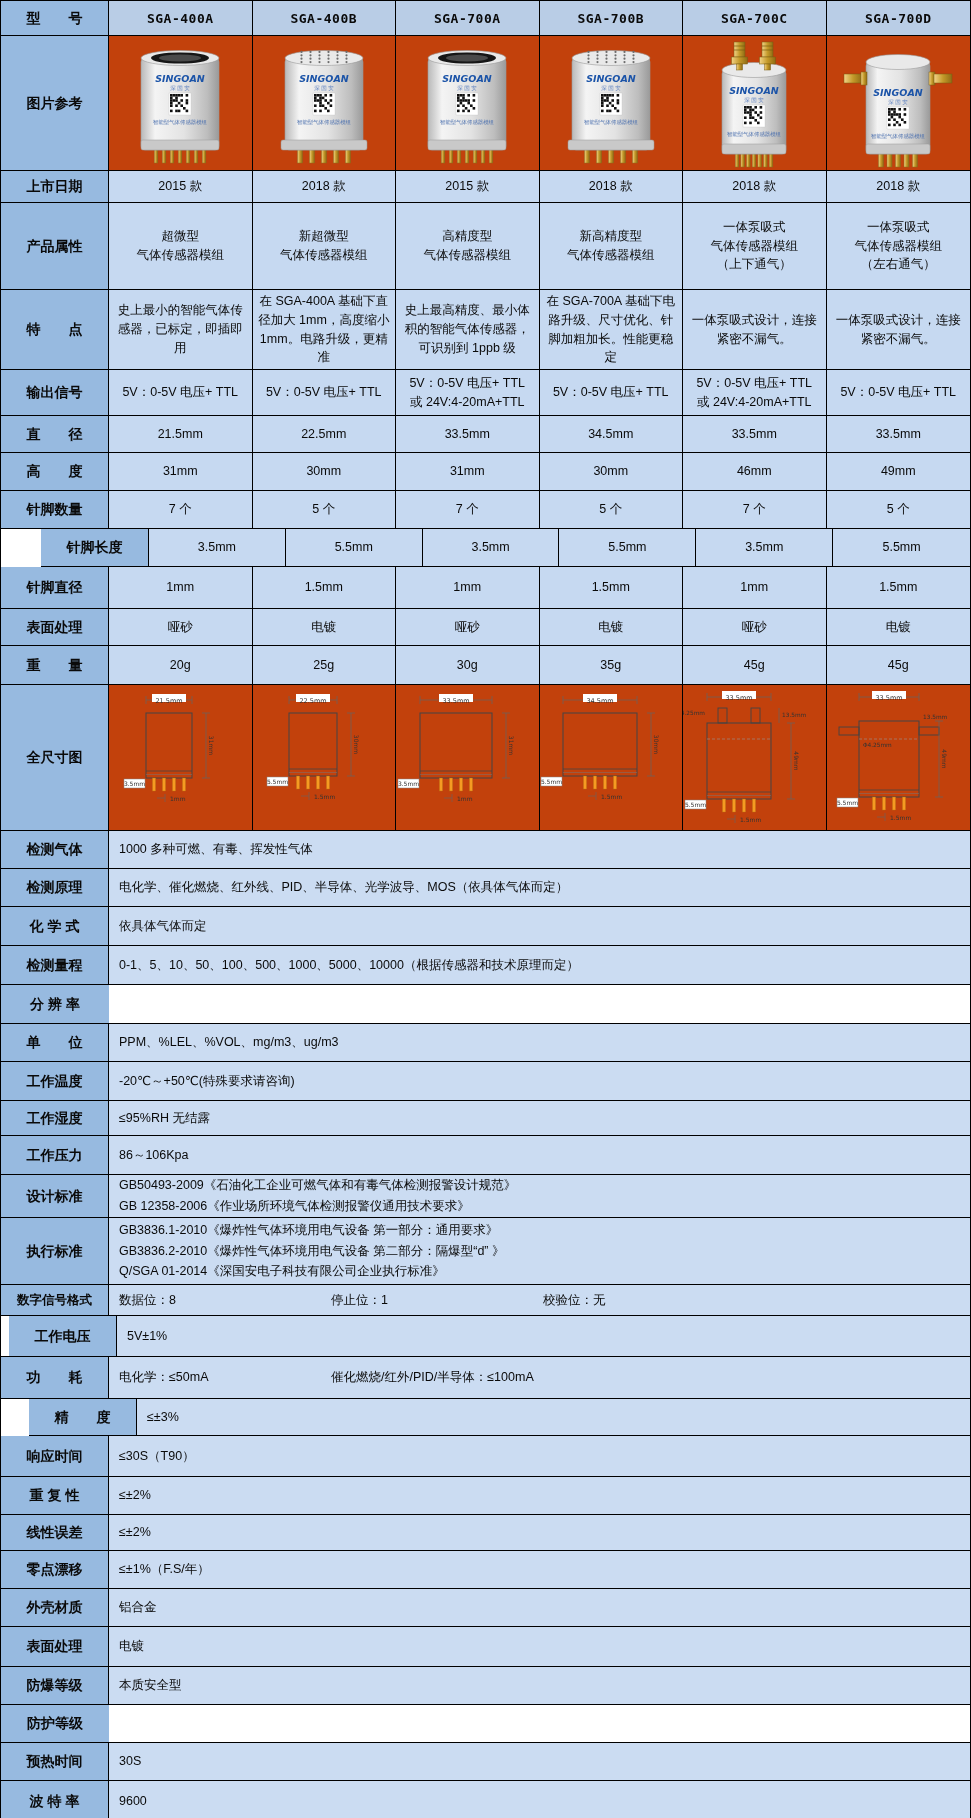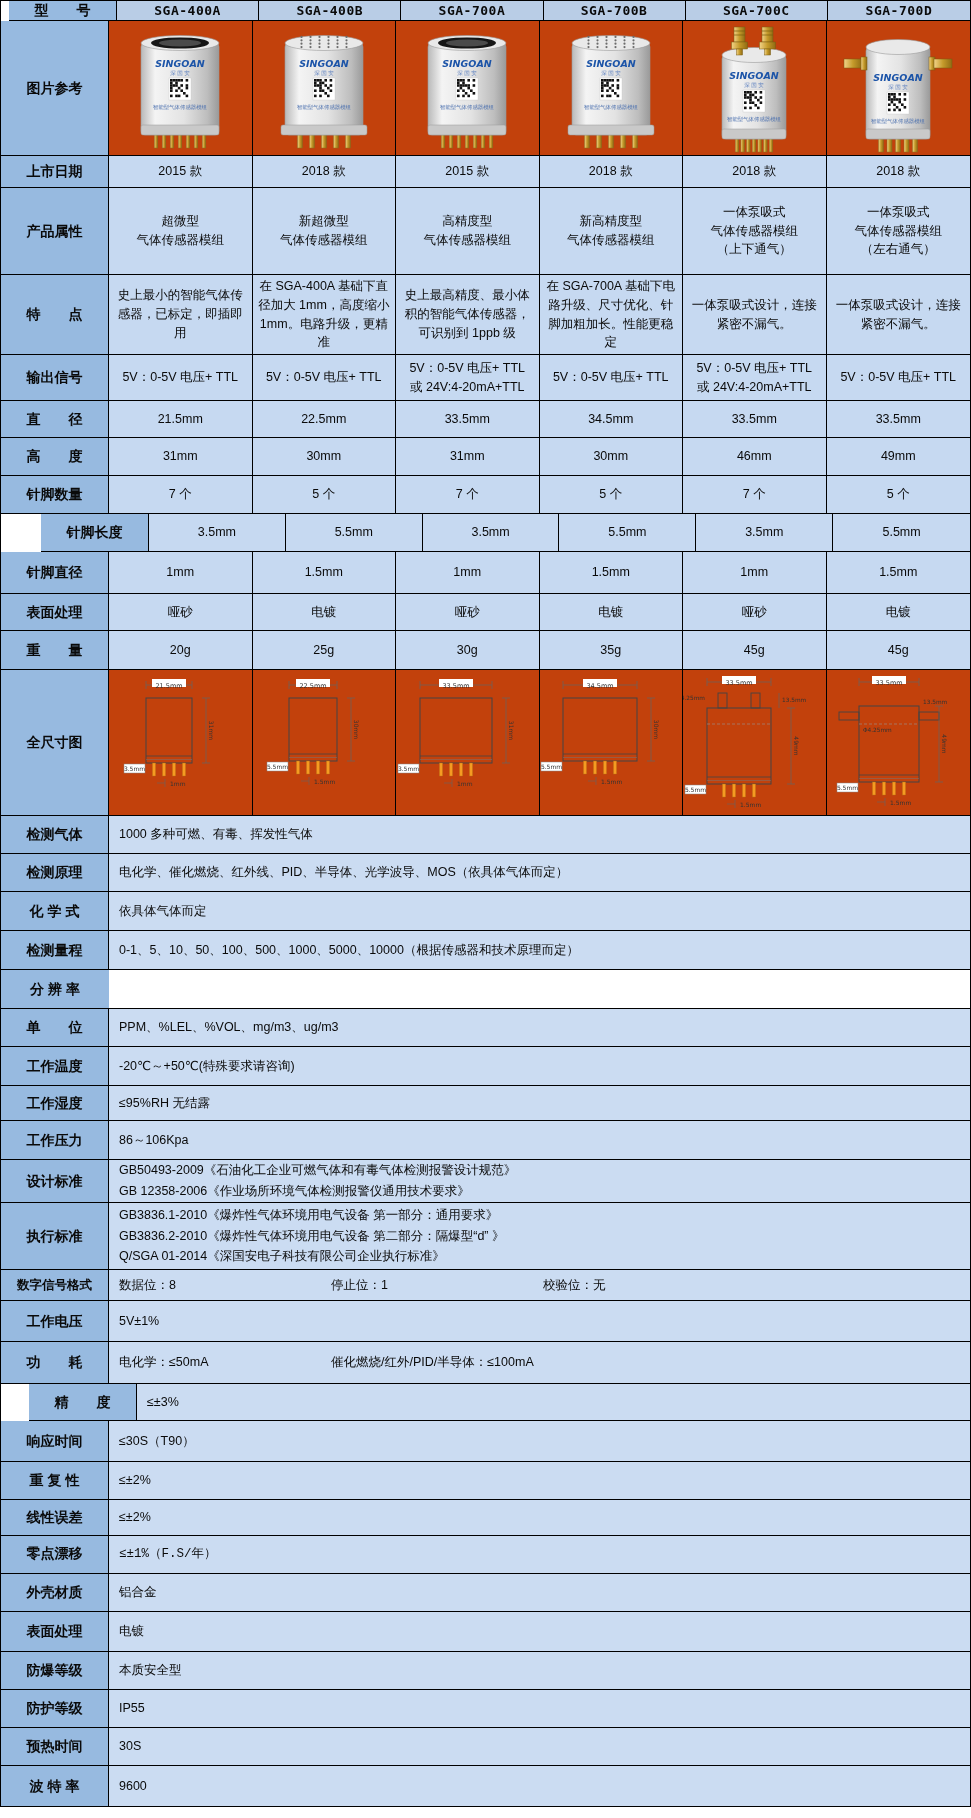--- a/index.html
+++ b/index.html
@@ -18,21 +18,21 @@
   .img-cell,.diag-cell{background:#c2410c;}
   .full-value{background:#cbdcf2;font-size:12.5px;color:#0a0a0a;justify-content:flex-start;padding-left:10px;line-height:1.65;}
   .full-value .lines{display:flex;flex-direction:column;}
   .seg{display:inline-block;width:212px;}
   .line{text-align:left;}
 </style>
 </head>
 <body>
 
 <div id="spec-table">
-    <div class="row cols7" style="height: 20px; margin-left: 8px;">
+    <div class="row cols7" style="height: 35px;">
       <div class="cell label-cell">型　　号</div>
       <div class="cell model-cell">SGA-400A</div>
       <div class="cell model-cell">SGA-400B</div>
       <div class="cell model-cell">SGA-700A</div>
       <div class="cell model-cell">SGA-700B</div>
       <div class="cell model-cell">SGA-700C</div>
       <div class="cell model-cell">SGA-700D</div>
     </div>
     <div class="row cols7" style="height: 135px;">
       <div class="cell label-cell">图片参考</div>
@@ -757,21 +757,21 @@
       </div>
     </div>
     <div class="row cols2" style="height: 31px;">
       <div class="cell label-cell label-sm">数字信号格式</div>
       <div class="cell full-value">
         <span class="seg">数据位：8</span>
         <span class="seg">停止位：1</span>
         <span class="seg">校验位：无</span>
       </div>
     </div>
-    <div class="row cols2" style="height: 41px;">
+    <div class="row cols2" style="height: 41px; padding-left: 8px;">
       <div class="cell label-cell">工作电压</div>
       <div class="cell full-value">5V±1%</div>
     </div>
     <div class="row cols2" style="height: 42px;">
       <div class="cell label-cell">功　　耗</div>
       <div class="cell full-value">
         <span class="seg">电化学：≤50mA</span>
         <span class="seg">催化燃烧/红外/PID/半导体：≤100mA</span>
       </div>
     </div>
@@ -784,39 +784,38 @@
       <div class="cell full-value">≤30S（T90）</div>
     </div>
     <div class="row cols2" style="height: 38px;">
       <div class="cell label-cell">重 复 性</div>
       <div class="cell full-value">≤±2%</div>
     </div>
     <div class="row cols2" style="height: 36px;">
       <div class="cell label-cell">线性误差</div>
       <div class="cell full-value">≤±2%</div>
     </div>
-    <div class="row cols2" style="height: 38px; font-family: Liberation Mono, monospace;">
+    <div class="row cols2" style="height: 38px;">
       <div class="cell label-cell">零点漂移</div>
       <div class="cell full-value">≤±1%（F.S/年）</div>
     </div>
     <div class="row cols2" style="height: 38px;">
       <div class="cell label-cell">外壳材质</div>
       <div class="cell full-value">铝合金</div>
     </div>
     <div class="row cols2" style="height: 40px;">
       <div class="cell label-cell">表面处理</div>
       <div class="cell full-value">电镀</div>
     </div>
     <div class="row cols2" style="height: 38px;">
       <div class="cell label-cell">防爆等级</div>
       <div class="cell full-value">本质安全型</div>
     </div>
     <div class="row cols2" style="height: 38px;">
       <div class="cell label-cell">防护等级</div>
-      <div class="cell full-value">IP55</div>
     </div>
     <div class="row cols2" style="height: 38px;">
       <div class="cell label-cell">预热时间</div>
       <div class="cell full-value">30S</div>
     </div>
     <div class="row cols2" style="height: 40px;">
       <div class="cell label-cell">波 特 率</div>
       <div class="cell full-value">9600</div>
     </div>
   </div>

